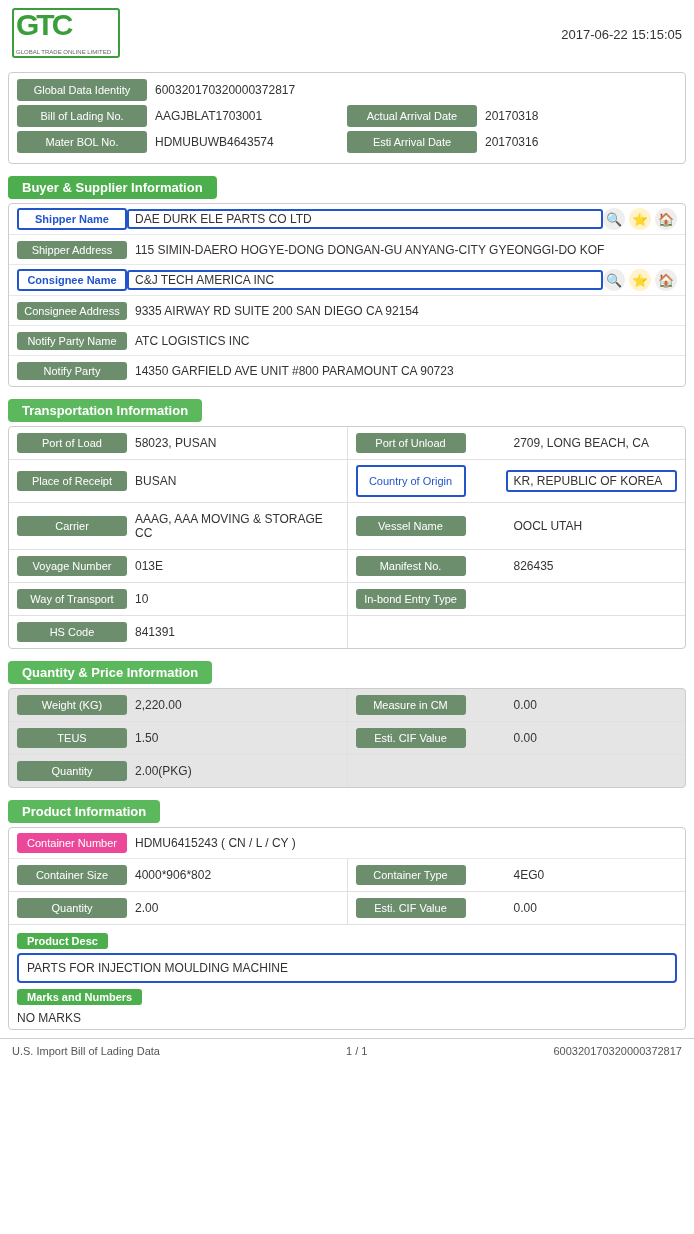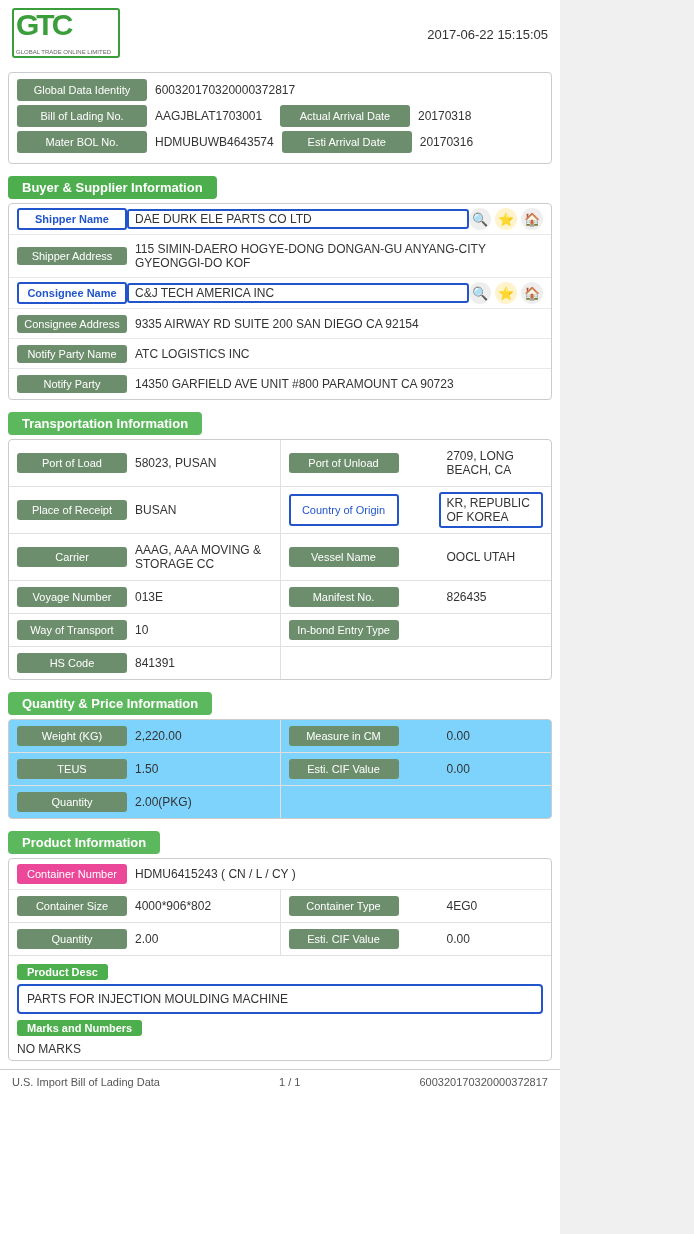--- a/index.html
+++ b/index.html
@@ -6,21 +6,21 @@
     body {
       font-family: Arial, sans-serif;
       font-size: 12px;
       background: #f0f0f0;
       width: 694px;
       min-height: 1234px;
       color: #333;
     }
     .page {
       background: #fff;
-      width: 560px;
+      width: 694px;
       min-height: 1234px;
       padding: 0;
       position: relative;
     }
     
     .header {
       display: flex;
       justify-content: space-between;
       align-items: center;
       padding: 8px 12px;
@@ -200,21 +200,21 @@
     .transport-card {
       background: #fff;
       border: 1px solid #ccc;
       border-radius: 4px;
       margin: 4px 8px;
       overflow: hidden;
     }
 
     
     .qty-card {
-      background: #7dd3fc;
+      background: #e5e5e5;
       border: 1px solid #ccc;
       border-radius: 4px;
       margin: 4px 8px;
       overflow: hidden;
     }
 
     
     .product-card {
       background: #fff;
       border: 1px solid #ccc;

